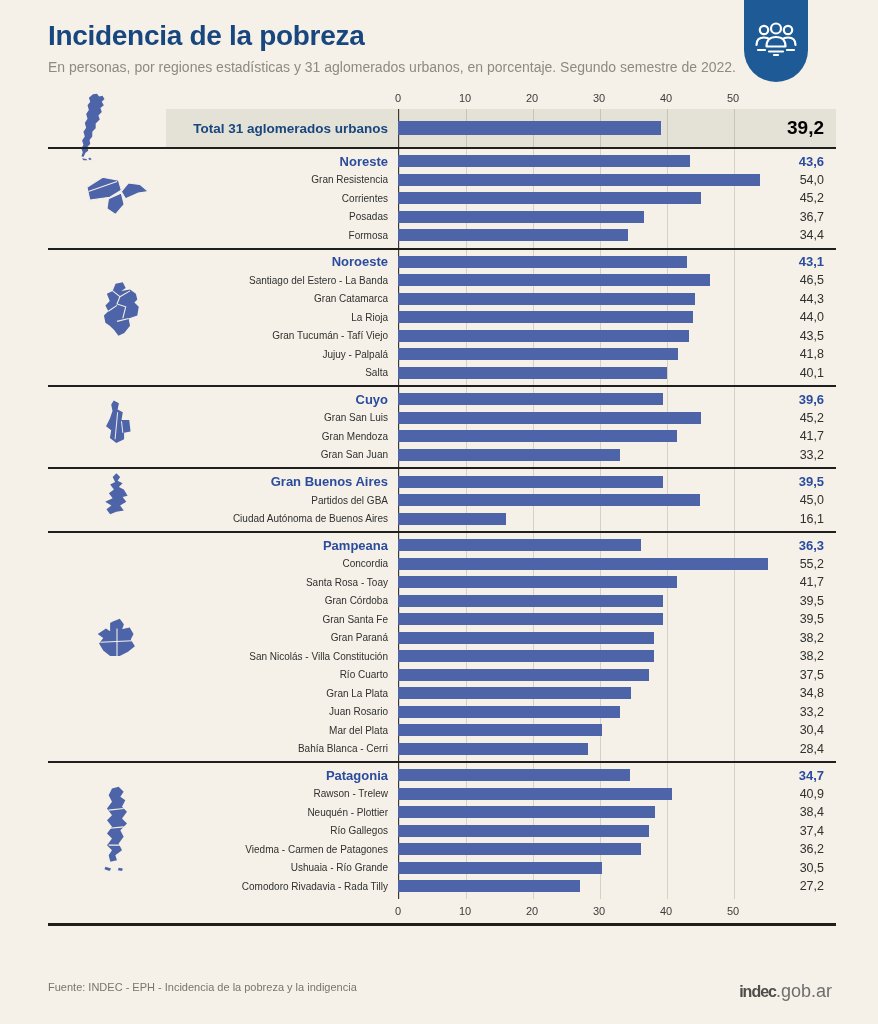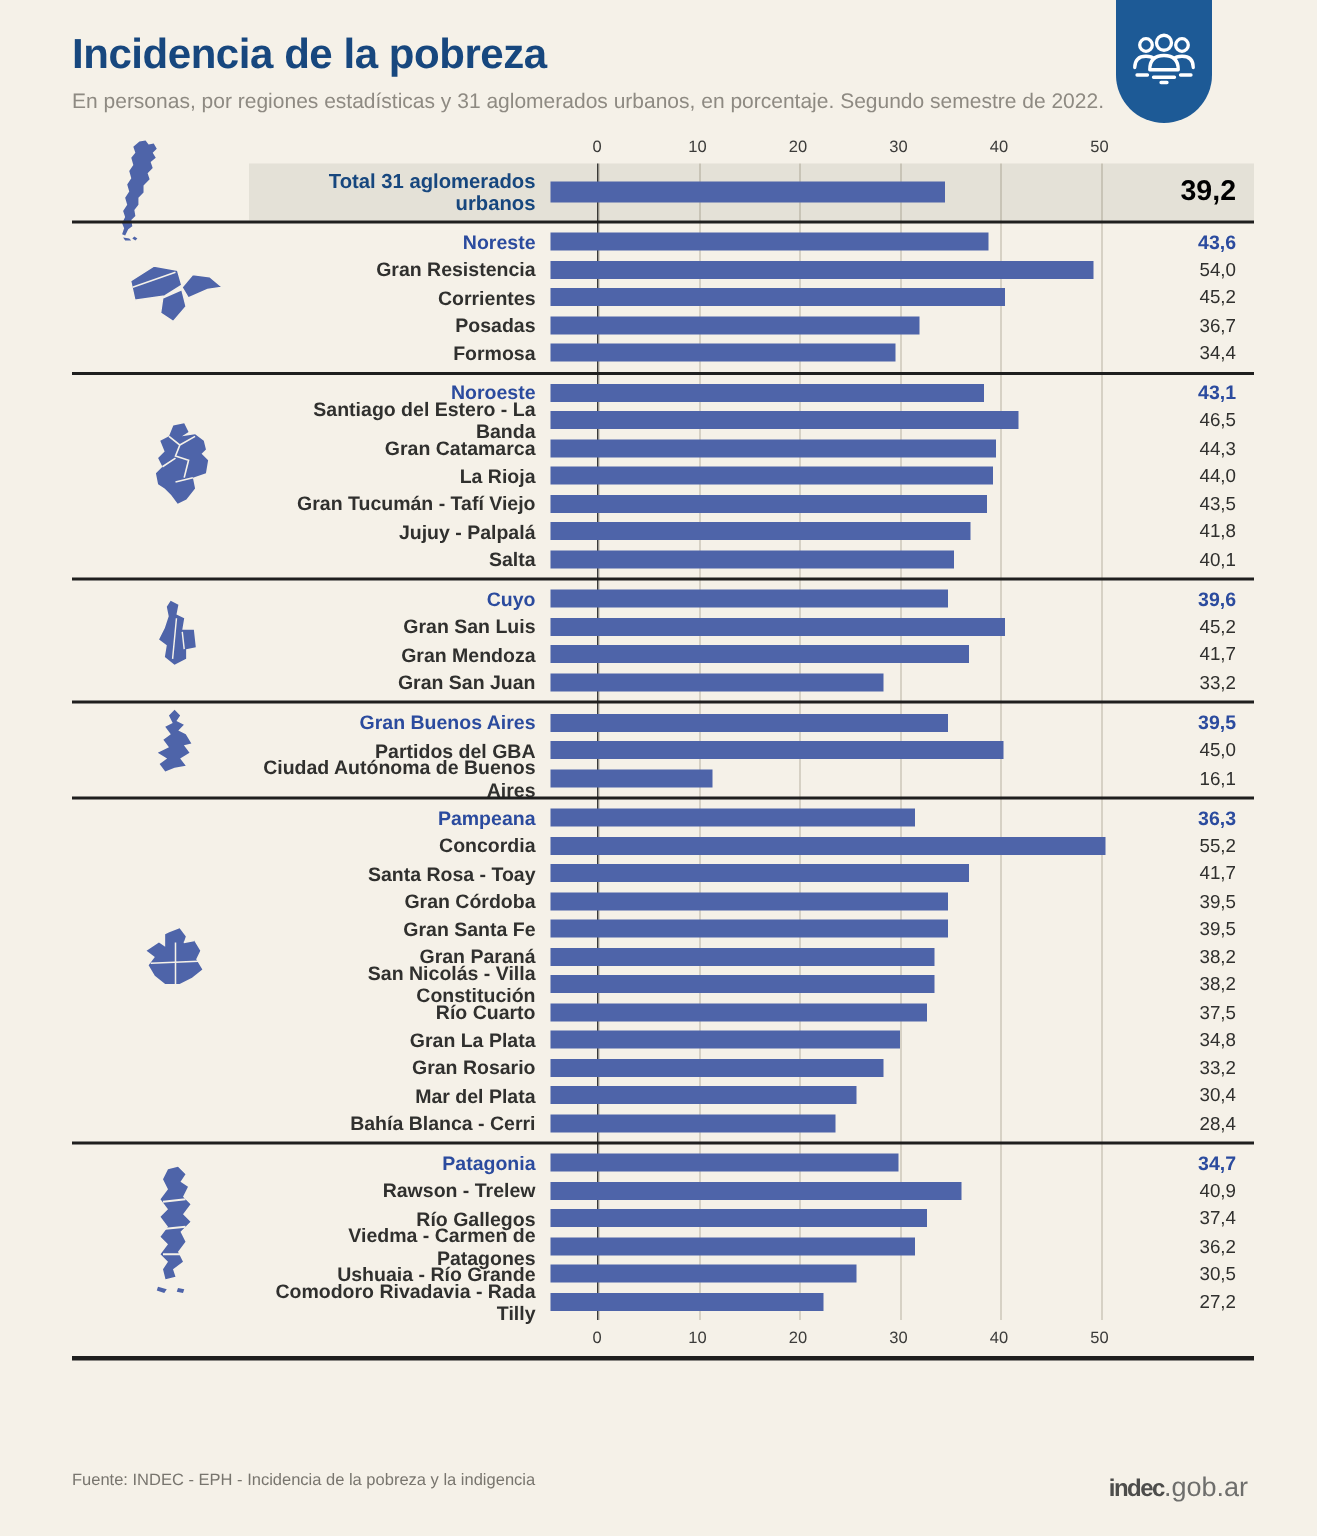--- a/index.html
+++ b/index.html
@@ -37,38 +37,38 @@
     position:absolute; top:1px; transform:translateX(-50%);
     font-size:11px; color:#3c3c3a;
   }
   .axis-row.bottom .tick { top:6px; }
   .total-section { position:relative; z-index:1; display:flex; height:38px; }
   .map-argentina-slot { position:absolute; left:24px; top:-16px; width:70px; }
   .total-row {
     margin-left:118px; flex:1; display:flex; align-items:center;
     background:rgba(62,55,38,0.085);
   }
-  .label-col { width:201px; text-align:right; padding-right:10px; box-sizing:border-box; }
+  .label-col { width:232px; text-align:right; padding-right:10px; box-sizing:border-box; }
   .total-row .label-col { font-size:13.5px; font-weight:bold; color:#17477e; }
   .bar-col { width:382px; }
   .bar { height:12px; background:#4e64a9; }
   .total-row .bar { height:14px; }
   .value-col { flex:1; text-align:right; padding-right:12px; box-sizing:border-box; }
   .total-row .value-col { font-size:19px; font-weight:bold; color:#000000; }
   .section {
     position:relative; z-index:1; display:flex; align-items:center;
     border-top:2px solid #1f1f1e; padding:3px 0;
   }
   .map-col {
     width:118px; box-sizing:border-box; padding-left:20px;
     display:flex; align-items:center; justify-content:center; flex-shrink:0;
   }
   .rows { flex:1; }
   .row { display:flex; align-items:center; height:18.5px; }
-  .row .label-col { font-size:13px; color:#30302e;font-weight:bold; }
+  .row .label-col { font-size:10px; color:#30302e; }
   .row .value-col { font-size:12.5px; color:#30302e; }
   .row.region-row .label-col,
   .row.region-row .value-col { font-size:13px; font-weight:bold; color:#2b4b9e; }
   .final-rule { position:relative; z-index:1; border-top:3px solid #1f1f1e; }
   
   .footer {
     position:absolute; left:48px; right:46px; bottom:22px;
     display:flex; justify-content:space-between; align-items:flex-start;
   }
   .source { font-size:11px; color:#78756e; }
@@ -396,21 +396,21 @@
 
   <div class="row">
     <div class="label-col label">Gran La Plata</div>
     <div class="bar-col">
       <div class="bar" style="width: 233.16px;"></div>
     </div>
     <div class="value-col value">34,8</div>
   </div>
 
   <div class="row">
-    <div class="label-col label">Gran Rosario</div>
+    <div class="label-col label">Juan Rosario</div>
     <div class="bar-col">
       <div class="bar" style="width: 222.44px;"></div>
     </div>
     <div class="value-col value">33,2</div>
   </div>
 
   <div class="row">
     <div class="label-col label">Mar del Plata</div>
     <div class="bar-col">
       <div class="bar" style="width: 203.68px;"></div>
@@ -447,20 +447,27 @@
   </div>
 
   <div class="row">
     <div class="label-col label">Rawson - Trelew</div>
     <div class="bar-col">
       <div class="bar" style="width: 274.03px;"></div>
     </div>
     <div class="value-col value">40,9</div>
   </div>
 
+  <div class="row">
+    <div class="label-col label">Neuquén - Plottier</div>
+    <div class="bar-col">
+      <div class="bar" style="width: 257.28px;"></div>
+    </div>
+    <div class="value-col value">38,4</div>
+  </div>
 
   <div class="row">
     <div class="label-col label">Río Gallegos</div>
     <div class="bar-col">
       <div class="bar" style="width: 250.58px;"></div>
     </div>
     <div class="value-col value">37,4</div>
   </div>
 
   <div class="row">

